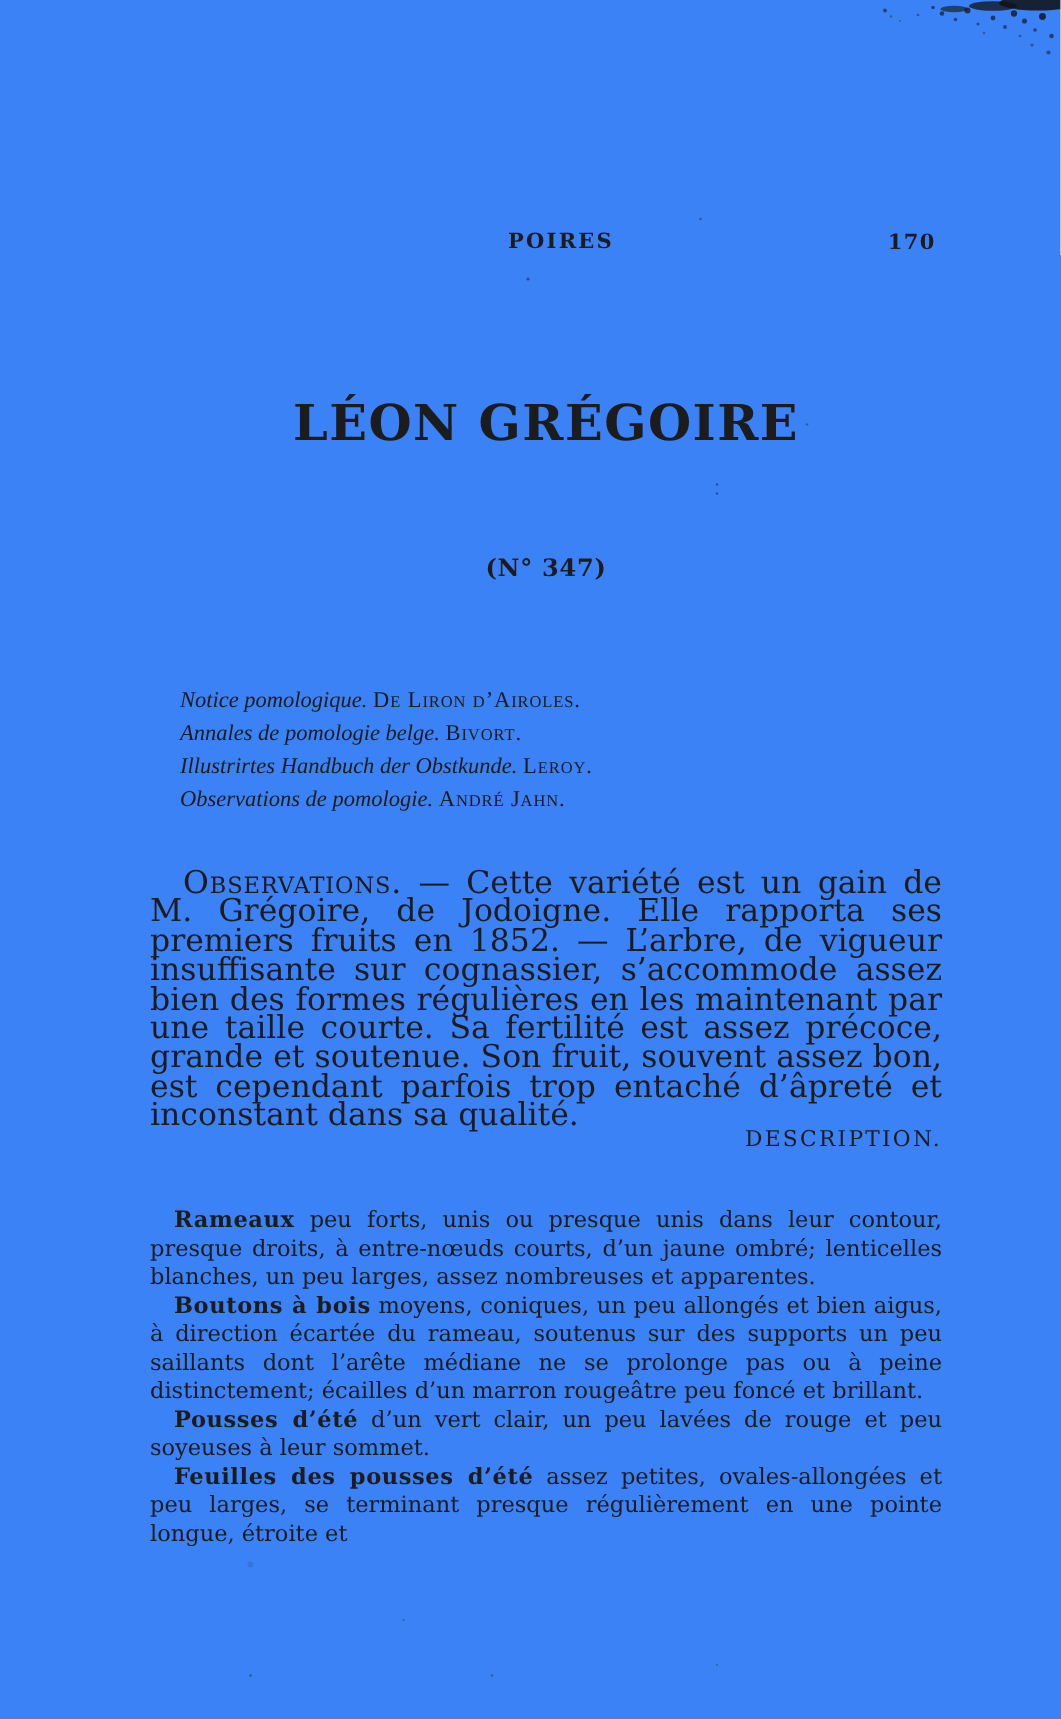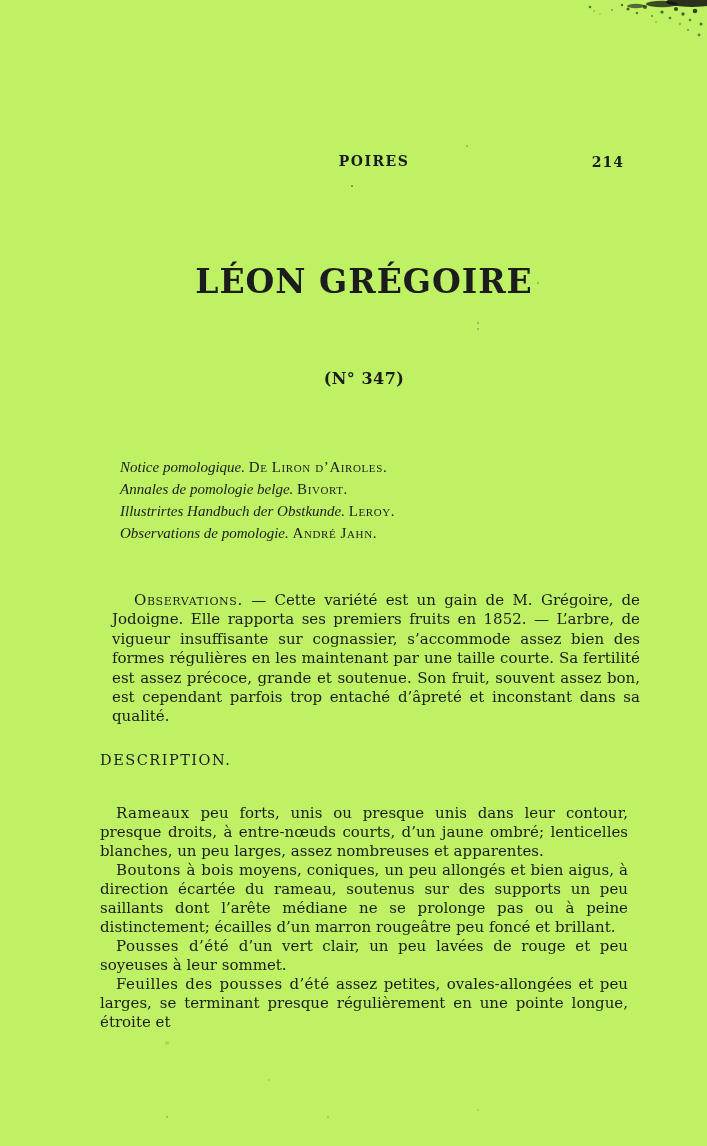--- a/index.html
+++ b/index.html
@@ -4,21 +4,21 @@
 <style>
   html, body {
     margin: 0;
     padding: 0;
     background: #ffffff;
   }
   .page {
     position: relative;
     width: 707px;
     height: 1146px;
-    background: #bef264;
+    background: #3b82f6;
     color: #1c1c1c;
     font-family: "DejaVu Serif", "Liberation Serif", serif;
     overflow: hidden;
   }
   .speckle-overlay {
     position: absolute;
     top: 0; left: 0;
     width: 707px; height: 1146px;
     pointer-events: none;
   }
@@ -80,56 +80,56 @@
   .biblio-title { font-style: italic; }
   .biblio-author {
     font-variant: small-caps;
     letter-spacing: 0.6px;
   }
   .observations {
     position: absolute;
     top: 579px;
     left: 100px;
     width: 528px;
-    margin: 12px;
-    font-size: 15px;
+    margin: 0;
+    font-size: 21px;
     line-height: 19.4px;
     text-align: justify;
     text-indent: 22px;
   }
   .sc-lead {
     font-variant: small-caps;
     letter-spacing: 0.6px;
   }
   .section-heading {
     position: absolute;
     top: 752px;
     left: 100px;
     width: 528px;
     margin: 0;
-    text-align: left;
+    text-align: right;
     font-size: 14.5px;
     font-weight: 400;
     letter-spacing: 1.5px;
   }
   .description {
     position: absolute;
     top: 804px;
     left: 100px;
     width: 528px;
   }
   .description p {
     margin: 0;
     font-size: 15px;
     line-height: 19px;
     text-align: justify;
     text-indent: 16px;
   }
   .bold-lead {
-    font-weight: 400;
+    font-weight: 700;
     letter-spacing: 0.4px;
   }
 </style>
 </head>
 <body>
 
 <div class="page">
 
   <svg class="speckle-overlay" viewBox="0 0 707 1146" xmlns="http://www.w3.org/2000/svg" aria-hidden="true">
     <g fill="#111111">
@@ -165,21 +165,21 @@
       <circle cx="167" cy="1043" r="2" opacity="0.12"></circle>
       <circle cx="167" cy="1117" r="0.8" opacity="0.4"></circle>
       <circle cx="328" cy="1117" r="0.8" opacity="0.35"></circle>
       <circle cx="478" cy="1110" r="0.7" opacity="0.3"></circle>
       <circle cx="269" cy="1080" r="0.7" opacity="0.3"></circle>
     </g>
   </svg>
 
   <div class="header-row">
     <span class="running-title">POIRES</span>
-    <span class="page-number">214</span>
+    <span class="page-number">170</span>
   </div>
 
   <h1 class="main-title">LÉON GRÉGOIRE</h1>
 
   <div class="subtitle">(N° 347)</div>
 
   <div class="biblio">
     <div class="biblio-entry">
       <span class="biblio-title">Notice pomologique.</span>
       <span class="biblio-author">De Liron d’Airoles.</span>

